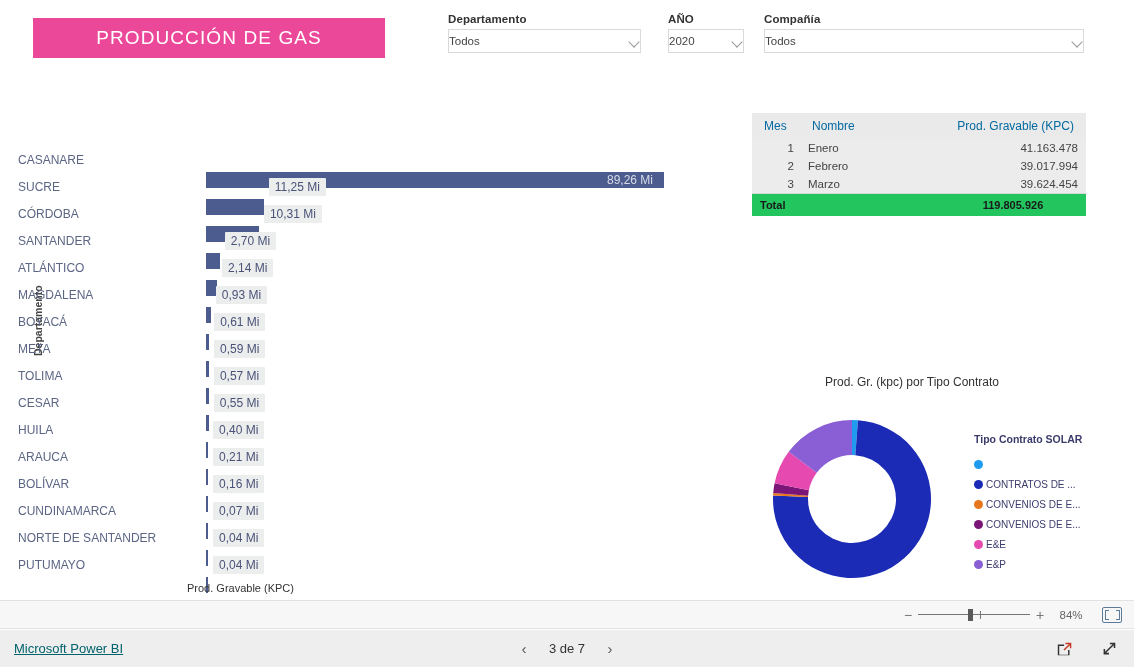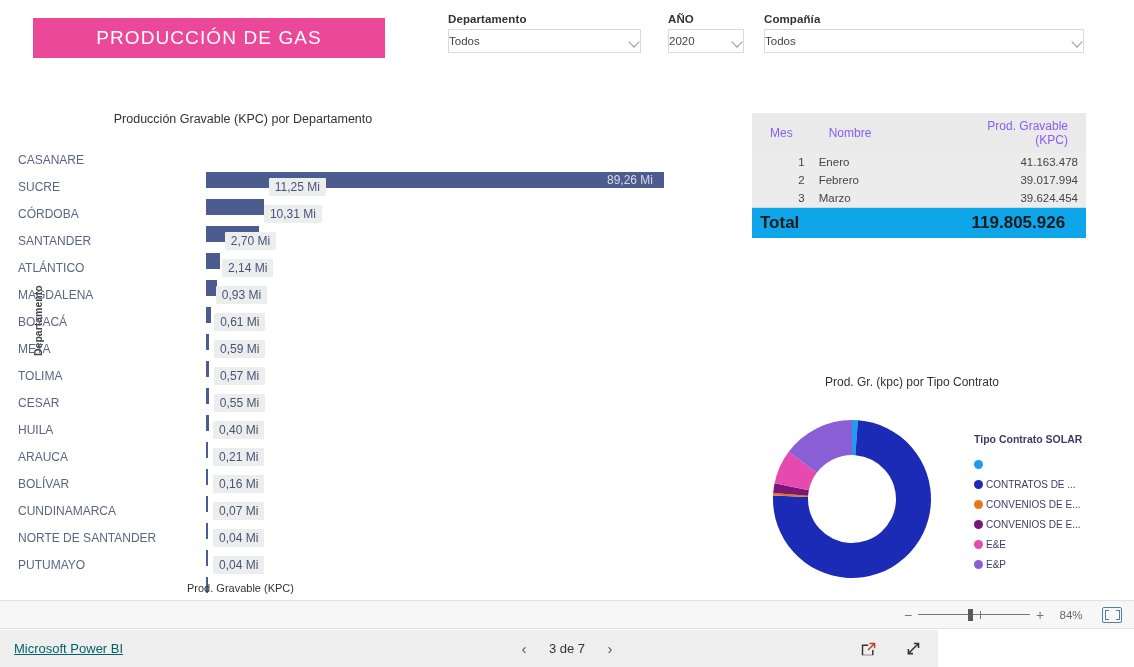--- a/index.html
+++ b/index.html
@@ -75,33 +75,33 @@
   }
   .bval.inside {
     position: absolute; right: 5px; top: 50%; transform: translateY(-50%);
     background: transparent; color: #d8dbe6; margin: 0;
   }
 
   
   .tbl { position: absolute; left: 752px; top: 113px; width: 334px; }
   .tbl table { border-collapse: collapse; width: 100%; font-size: 11.5px; }
   .tbl thead th {
-    background: #eaeaea; color: #8b5cf6; font-weight: 400; font-size: 12px;
-    padding: 6px 18px; text-align: left; border: none;
+    background: #eaeaea; color: #0369a1; font-weight: 400; font-size: 12px;
+    padding: 6px 12px; text-align: left; border: none;
   }
   .tbl thead th.num { text-align: right; }
   .tbl thead th.c1 { width: 48px; }
   .tbl thead th.c2 { width: 140px; }
   .tbl tbody td {
     background: #ececec; color: #444; padding: 3px 8px; border: none; font-size: 11.5px;
   }
   .tbl tbody td.r { text-align: right; }
   .tbl tbody tr td:first-child { text-align: right; padding-right: 6px; }
   .tbl tfoot td {
-    background: #0ea5e9; color: #1a1a1a; font-weight: 700; font-size: 17px;
+    background: #22c55e; color: #1a1a1a; font-weight: 700; font-size: 11px;
     padding: 5px 8px; border-top: 1px solid #d6d6d6;
   }
   .tbl tfoot td.r { text-align: center; }
 
   
   .donut-wrap { position: absolute; left: 752px; top: 375px; width: 340px; height: 215px; }
   .dn-title {
     position: absolute; left: 0; top: 0; width: 320px; text-align: center;
     font-size: 12px; color: #333;
   }
@@ -131,21 +131,21 @@
     position: relative; margin-left: 8px;
   }
   .fitbtn::before, .fitbtn::after {
     content:""; position:absolute; top:2.5px; width:3px; height:8px;
     border-top: 1.4px solid #5b7b9a; border-bottom: 1.4px solid #5b7b9a;
   }
   .fitbtn::before { left: 1.5px; border-left: 1.4px solid #5b7b9a; }
   .fitbtn::after { right: 1.5px; border-right: 1.4px solid #5b7b9a; }
 
   .footer {
-    position: absolute; left: 0; top: 630px; width: 938px; height: 37px;
+    position: absolute; left: 0; top: 630px; width: 1134px; height: 37px;
     background: #eeeeee; display: flex; align-items: center;
   }
   .pbi-link {
     position: absolute; left: 14px; font-size: 13px; color: #00626b;
     text-decoration: underline; cursor: pointer;
   }
   .pager { position: absolute; left: 0; width: 1134px; display: flex; justify-content: center;
            align-items: center; gap: 18px; }
   .parrow { font-size: 15px; color: #555; width: 14px; text-align: center; cursor: pointer; }
   .ptext { font-size: 13px; color: #333; }
@@ -179,21 +179,20 @@
 
   <div class="filter" id="f-com">
     <span class="flabel">Compañía</span>
     <div class="fbox">
       <span class="fval">Todos</span>
       <span class="chev"></span>
     </div>
   </div>
 
   <div class="barchart">
-    <div class="bc-title">Producción Gravable (KPC) por Departamento</div>
     <div class="bc-ylabel">Departamento</div>
     <div class="rows" id="bar-rows">
         <div class="brow">
           <div class="bname">CASANARE</div>
           <div class="btrack">
             <div class="bfill" style="width: 458px; background: rgb(76, 92, 143);">
               <span class="bval inside">89,26 Mi</span>
             </div>
           </div>
         </div>

